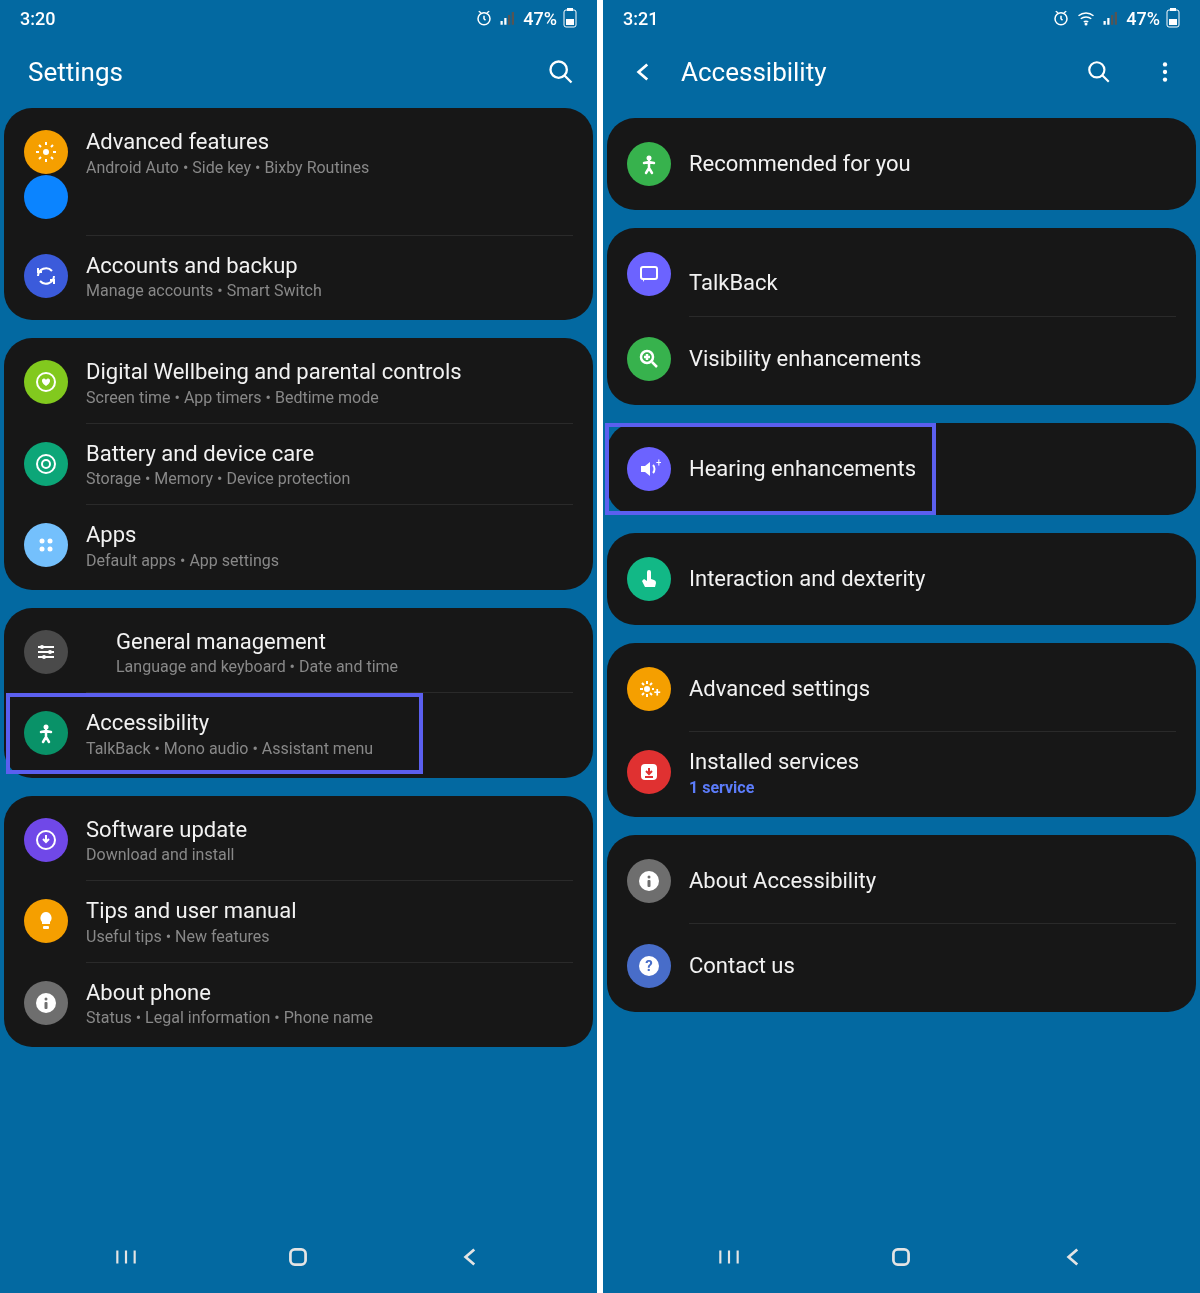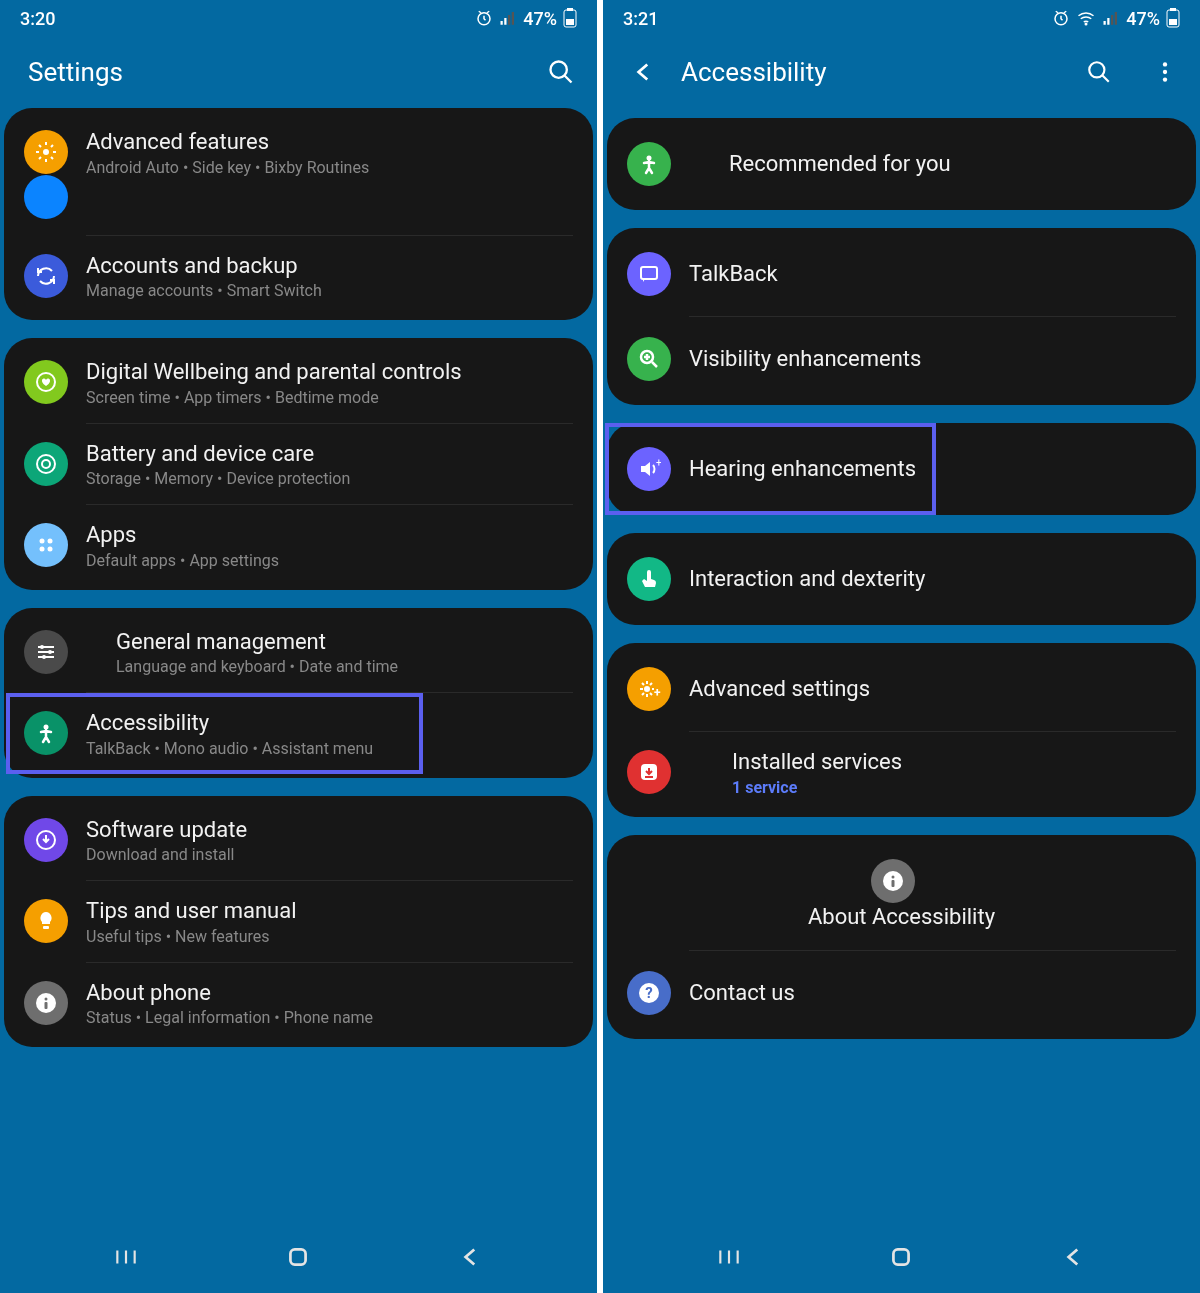--- a/index.html
+++ b/index.html
@@ -347,34 +347,34 @@
         <path d="M21 21l-6-6"></path>
       </svg>
     <svg width="26" height="26" viewBox="0 0 24 24" fill="#fff" style="margin-left:16px">
         <circle cx="12" cy="5" r="2"></circle>
         <circle cx="12" cy="12" r="2"></circle>
         <circle cx="12" cy="19" r="2"></circle>
       </svg>
   </div>
   <div class="content" id="right-content" style="padding-top:10px">
       <div class="card">
-        <div class="row short" style="position: relative; gap: 40px;">
+        <div class="row short" style="position: relative;">
           <div class="icon-wrap bg-green4">
             <svg viewBox="0 0 24 24">
               <circle cx="12" cy="6" r="2.5" fill="#fff"></circle>
               <path d="M12 9v7M7 11l5-1 5 1M9 21l3-5 3 5" stroke="#fff" stroke-width="2.5" fill="none" stroke-linecap="round"></path>
             </svg>
           </div>
           <div class="row-text">
             <div class="row-title only">Recommended for you</div>
           </div>
         </div>
       </div>
       <div class="card">
-        <div class="row short" style="position: relative;">
+        <div class="row short" style="position: relative; align-items: flex-end;">
           <div class="icon-wrap bg-pblue">
             <svg viewBox="0 0 24 24">
               <rect x="4" y="5" width="16" height="12" rx="2" fill="none" stroke="#fff" stroke-width="2"></rect>
               <path d="M8 17l-2 3v-3" fill="#fff"></path>
             </svg>
           </div>
           <div class="row-text">
             <div class="row-title only">TalkBack</div>
           </div>
         </div>
@@ -425,35 +425,35 @@
               <circle cx="10" cy="12" r="3" fill="#fff"></circle>
               <path d="M10 4v3M10 17v3M3 12h3M15 12h2M5 6l2 2M13 16l2 2M15 6l-2 2M7 16l-2 2" stroke="#fff" stroke-width="2"></path>
               <text x="17" y="20" font-size="12" fill="#fff" font-weight="bold">+</text>
             </svg>
           </div>
           <div class="row-text">
             <div class="row-title only">Advanced settings</div>
           </div>
         </div>
         <div class="divider"></div>
-        <div class="row" style="position: relative; gap: 43px;">
+        <div class="row" style="position: relative;">
           <div class="icon-wrap bg-red">
             <svg viewBox="0 0 24 24">
               <rect x="4" y="4" width="16" height="16" rx="4" fill="#fff"></rect>
               <path d="M12 8v6M9 11l3 3 3-3M8 17h8" stroke="#e03131" stroke-width="2" fill="none"></path>
             </svg>
           </div>
           <div class="row-text">
             <div class="row-title">Installed services</div>
             <div class="row-sub link">1 service</div>
           </div>
         </div>
       </div>
       <div class="card">
-        <div class="row short" style="position: relative; flex-direction: column;">
+        <div class="row short" style="position: relative;">
           <div class="icon-wrap bg-igrey">
             <svg viewBox="0 0 24 24">
               <circle cx="12" cy="12" r="10" fill="#fff"></circle>
               <circle cx="12" cy="8" r="1.5" fill="#6e6e6e"></circle>
               <rect x="10.5" y="11" width="3" height="7" rx="1" fill="#6e6e6e"></rect>
             </svg>
           </div>
           <div class="row-text">
             <div class="row-title only">About Accessibility</div>
           </div>

